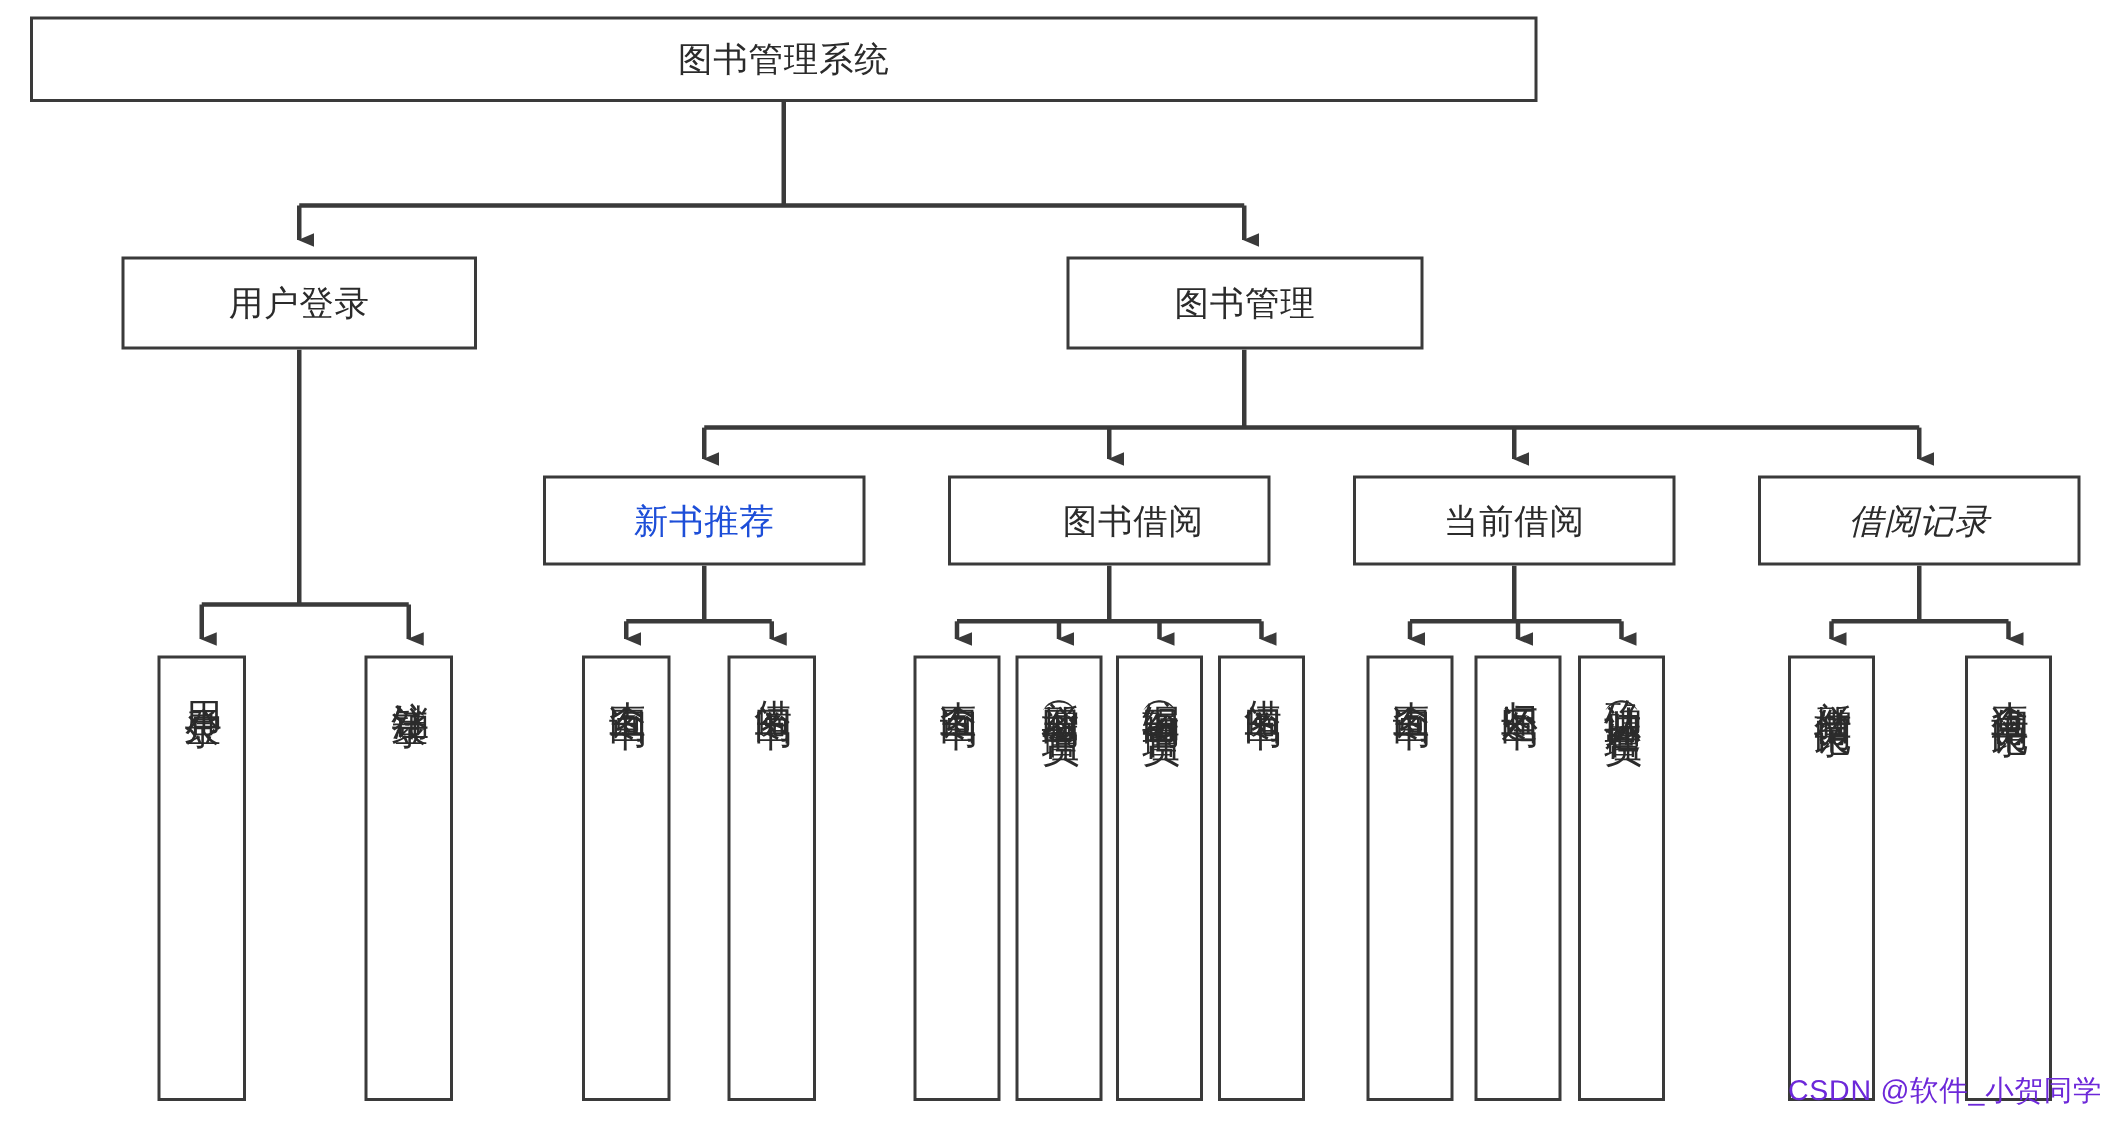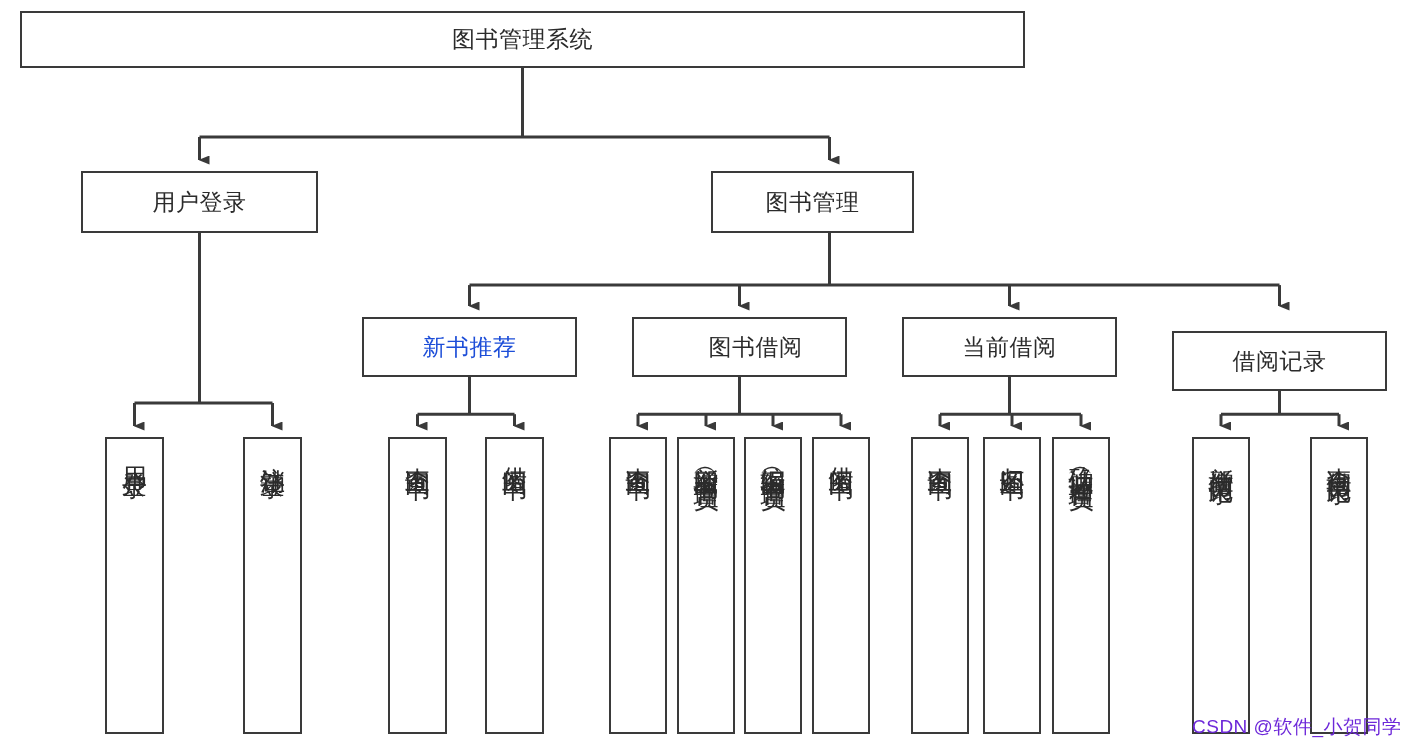--- a/index.html
+++ b/index.html
@@ -110,33 +110,33 @@
       </g>
   </svg>
 
   <div id="node-layer">
       <div class="node horiz" style="left: 20px; top: 11px; width: 1005px; height: 57px; border-color: rgb(58, 58, 58);">
         <span class="label" style="color: rgb(43, 43, 43);">图书管理系统</span>
       </div>
       <div class="node horiz" style="left: 81px; top: 171px; width: 237px; height: 62px; border-color: rgb(58, 58, 58);">
         <span class="label" style="color: rgb(43, 43, 43);">用户登录</span>
       </div>
-      <div class="node horiz" style="left: 711px; top: 171px; width: 203px; height: 62px; border-color: rgb(58, 58, 58);">
+      <div class="node horiz" style="left: 711px; top: 171px; width: 238px; height: 62px; border-color: rgb(58, 58, 58);">
         <span class="label" style="color: rgb(43, 43, 43);">图书管理</span>
       </div>
       <div class="node horiz" style="left: 362px; top: 317px; width: 215px; height: 60px; border-color: rgb(58, 58, 58);">
         <span class="label" style="color: #1d4ed8;">新书推荐</span>
       </div>
       <div class="node horiz" style="left: 632px; top: 317px; width: 215px; height: 60px; border-color: rgb(58, 58, 58);">
         <span class="label" style="color: rgb(43, 43, 43); margin-left: 32px;">图书借阅</span>
       </div>
       <div class="node horiz" style="left: 902px; top: 317px; width: 215px; height: 60px; border-color: rgb(58, 58, 58);">
         <span class="label" style="color: rgb(43, 43, 43);">当前借阅</span>
       </div>
-      <div class="node horiz" style="left: 1172px; top: 331px; width: 215px; height: 60px; border-color: rgb(58, 58, 58);">
+      <div class="node horiz" style="left: 1172px; top: 317px; width: 215px; height: 60px; border-color: rgb(58, 58, 58); font-style: italic;">
         <span class="label" style="color: rgb(43, 43, 43);">借阅记录</span>
       </div>
       <div class="node vert" style="left: 105px; top: 437px; width: 59px; height: 297px; border-color: rgb(58, 58, 58);">
         <span class="label" style="color: rgb(43, 43, 43);">用户登录</span>
       </div>
       <div class="node vert" style="left: 243px; top: 437px; width: 59px; height: 297px; border-color: rgb(58, 58, 58);">
         <span class="label" style="color: rgb(43, 43, 43);">注销登录</span>
       </div>
       <div class="node vert" style="left: 388px; top: 437px; width: 59px; height: 297px; border-color: rgb(58, 58, 58);">
         <span class="label" style="color: rgb(43, 43, 43);">查询图书</span>

